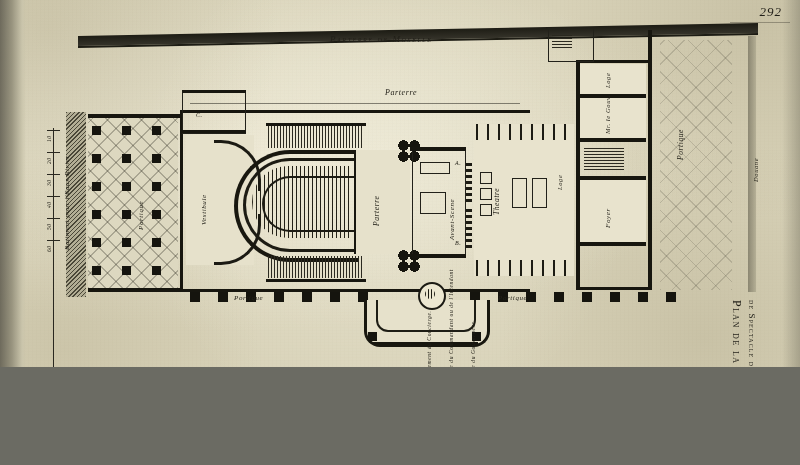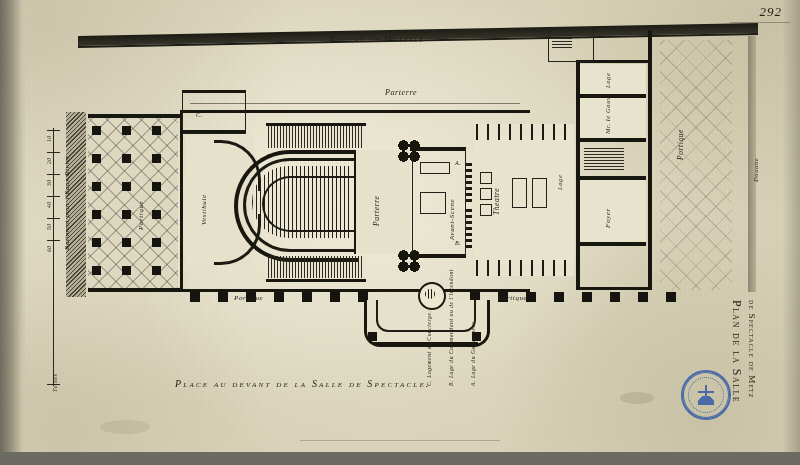--- a/index.html
+++ b/index.html
@@ -1,18 +1,18 @@
 <!DOCTYPE html>
 <html><head>
 <meta charset="utf-8">
 <style>
   html,body{margin:0;padding:0;background:#6b6b63;}
   body{font-family:"Liberation Serif",serif;}
   #sheet{
-    position:relative;width:800px;height:452px;overflow:hidden;
+    position:relative;width:800px;height:367px;overflow:hidden;
     background:#f9a8d4;
   }
   
   .paper{
     position:absolute;inset:0;
     background:
       radial-gradient(ellipse 60% 50% at 30% 40%, #e9e4cf 0%, #e2ddc6 45%, #d8d2b8 100%),
       linear-gradient(100deg,#e6e1cb 0%,#e3dec8 40%,#dcd6bd 100%);
   }
   .paper:after{
@@ -87,21 +87,21 @@
   <div class="rightedge"></div>
 
   <div class="lblsc" style="right:18px;top:4px;font-size:13px;font-style:italic;letter-spacing:1px;">292</div>
   <div class="thin" style="right:10px;top:22px;width:60px;height:1px;opacity:.35;"></div>
 
   <div style="position:absolute;left:78px;top:36px;width:680px;height:10px;
               background:linear-gradient(180deg,#1d1c14,#35332a);
               transform:skewY(-1.1deg);transform-origin:0 0;"></div>
   <div style="position:absolute;left:78px;top:46px;width:680px;height:2px;background:#1d1c14;
               transform:skewY(-1.1deg);transform-origin:0 0;"></div>
-  <div class="lblsc" style="left:330px;top:34px;font-size:9px;font-style:italic;letter-spacing:1.6px;">Riviere   de   Moselle</div>
+  <div class="lblsc" style="left:330px;top:34px;font-size:9px;font-style:italic;letter-spacing:1.6px;">Parterre   de   Moselle</div>
 
   <div class="lbl" style="left:385px;top:88px;font-size:8px;">Parterre</div>
   <div class="thin" style="left:190px;top:103px;width:330px;height:1px;opacity:.55;"></div>
 
   <div style="position:absolute;left:88px;top:118px;width:90px;height:170px;
               background:
                 repeating-linear-gradient(45deg, rgba(40,38,28,.28) 0 1px, rgba(0,0,0,0) 1px 12px),
                 repeating-linear-gradient(-45deg, rgba(40,38,28,.28) 0 1px, rgba(0,0,0,0) 1px 12px),
                 #ddd8c0;"></div>
   <div class="ink" style="left:88px;top:114px;width:92px;height:4px;"></div>

